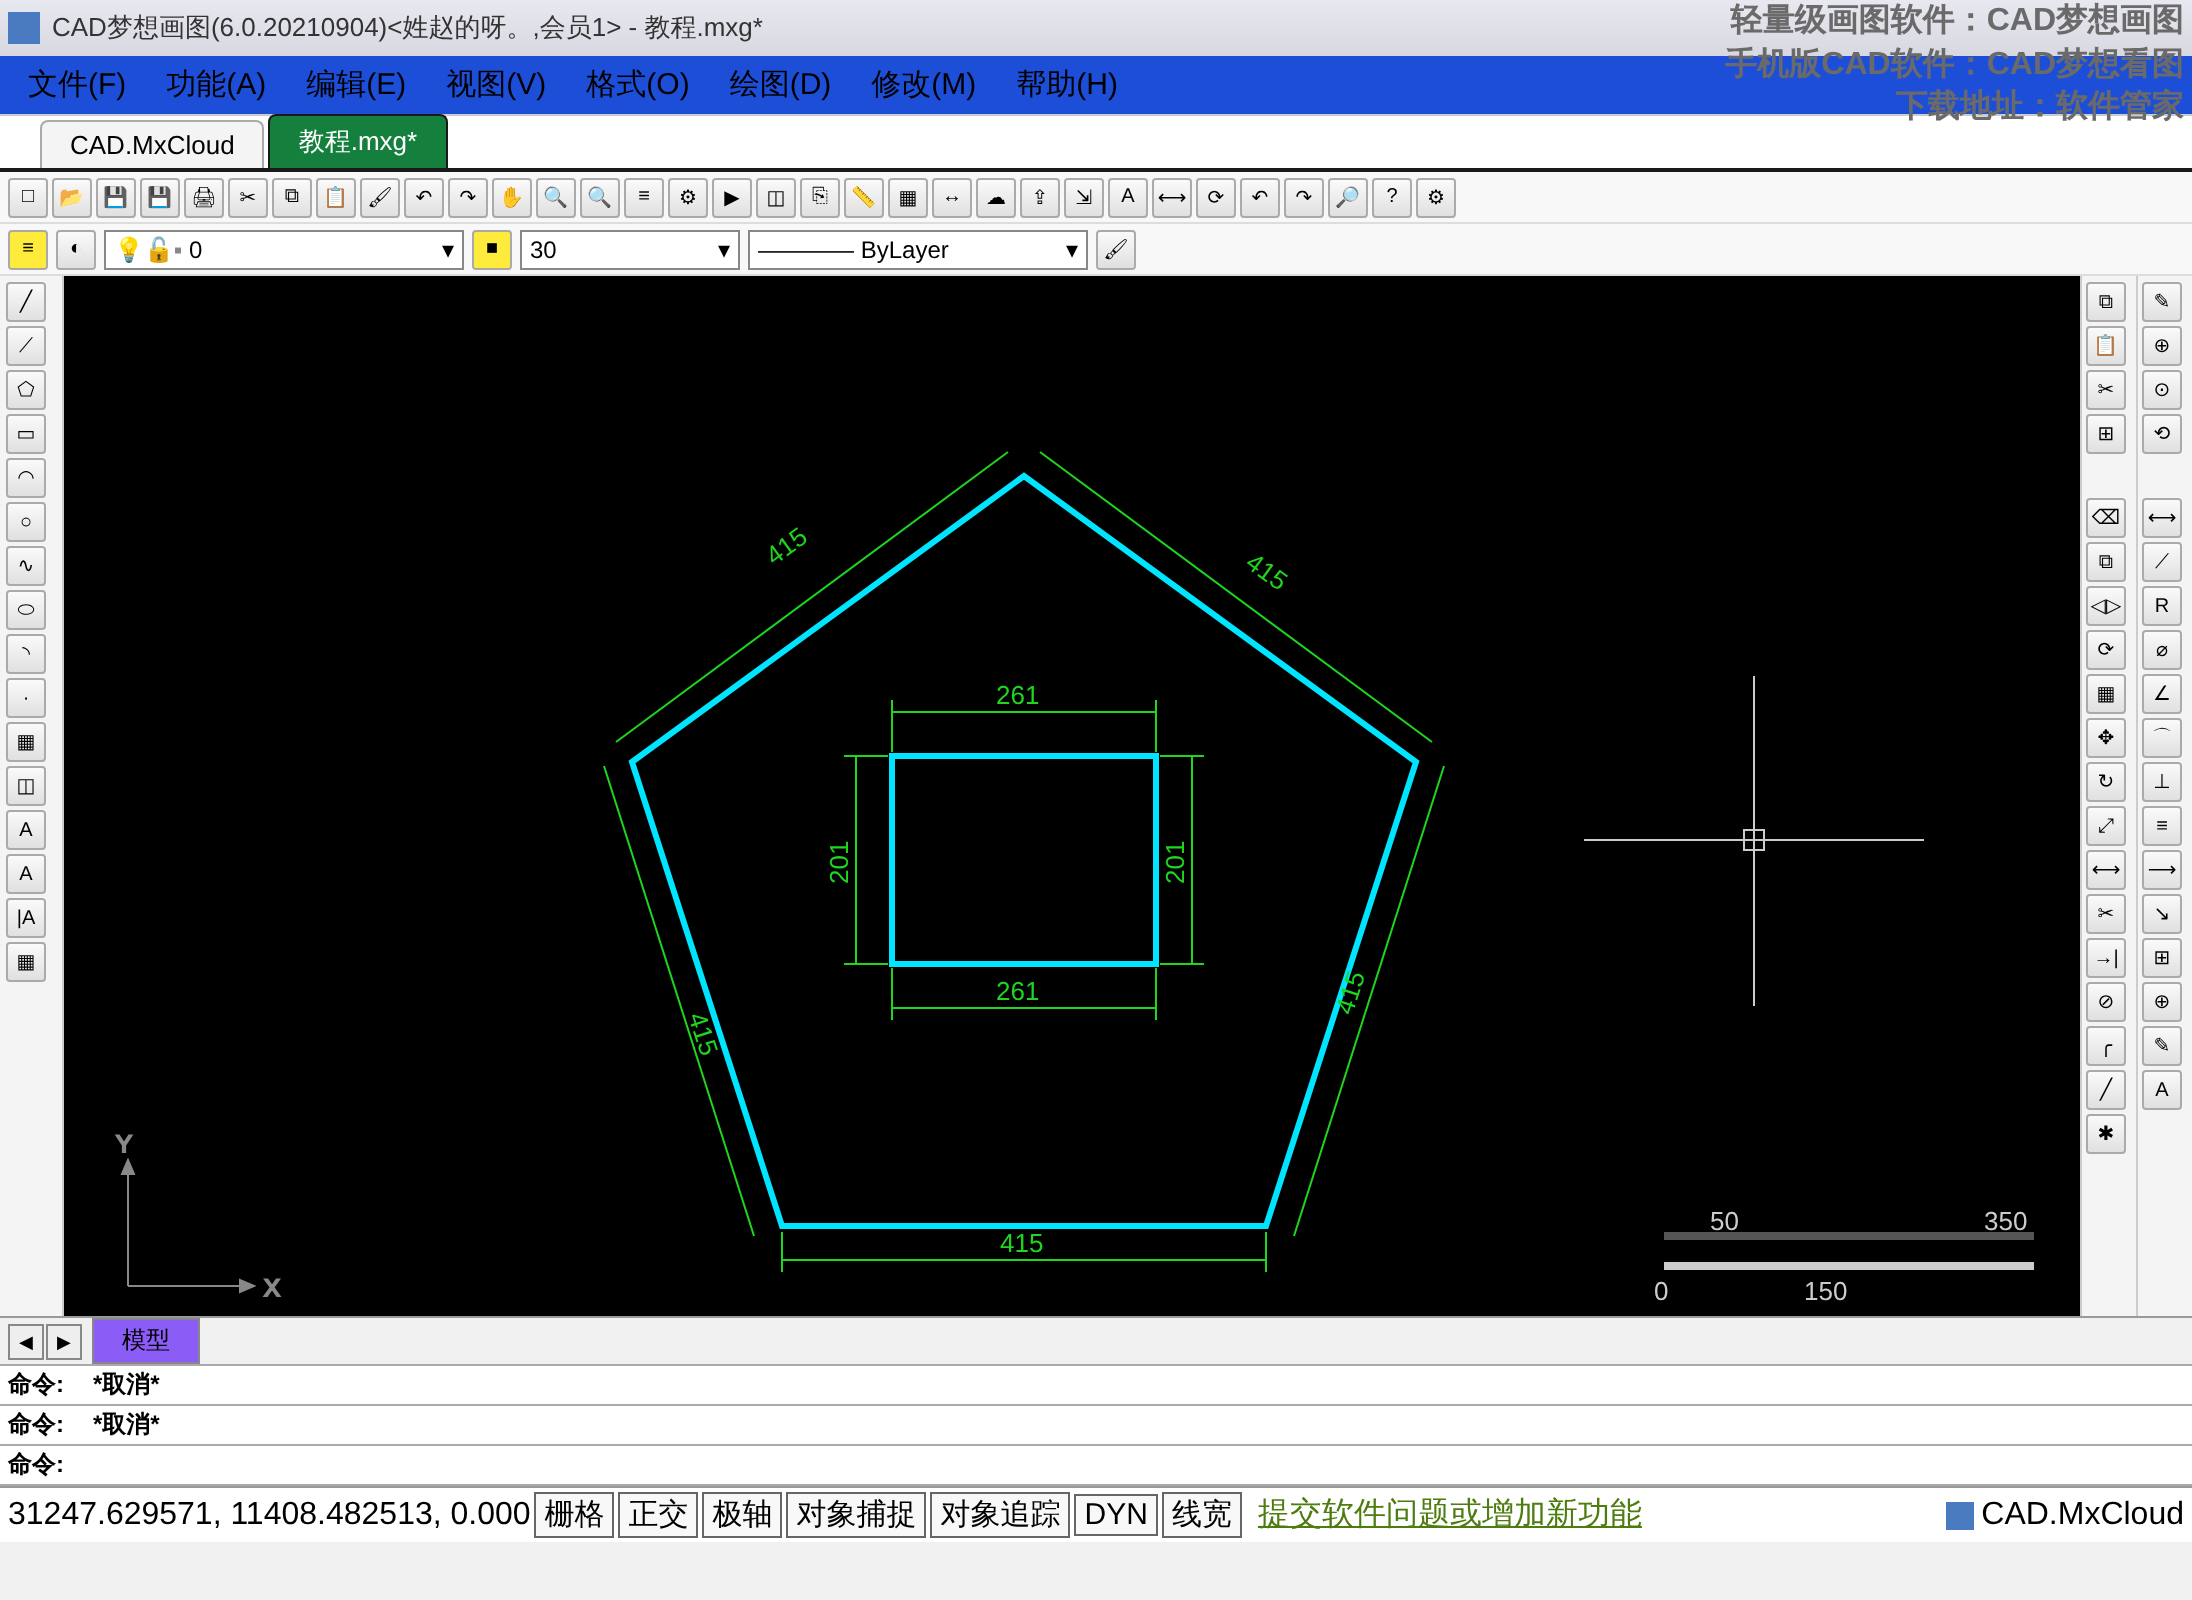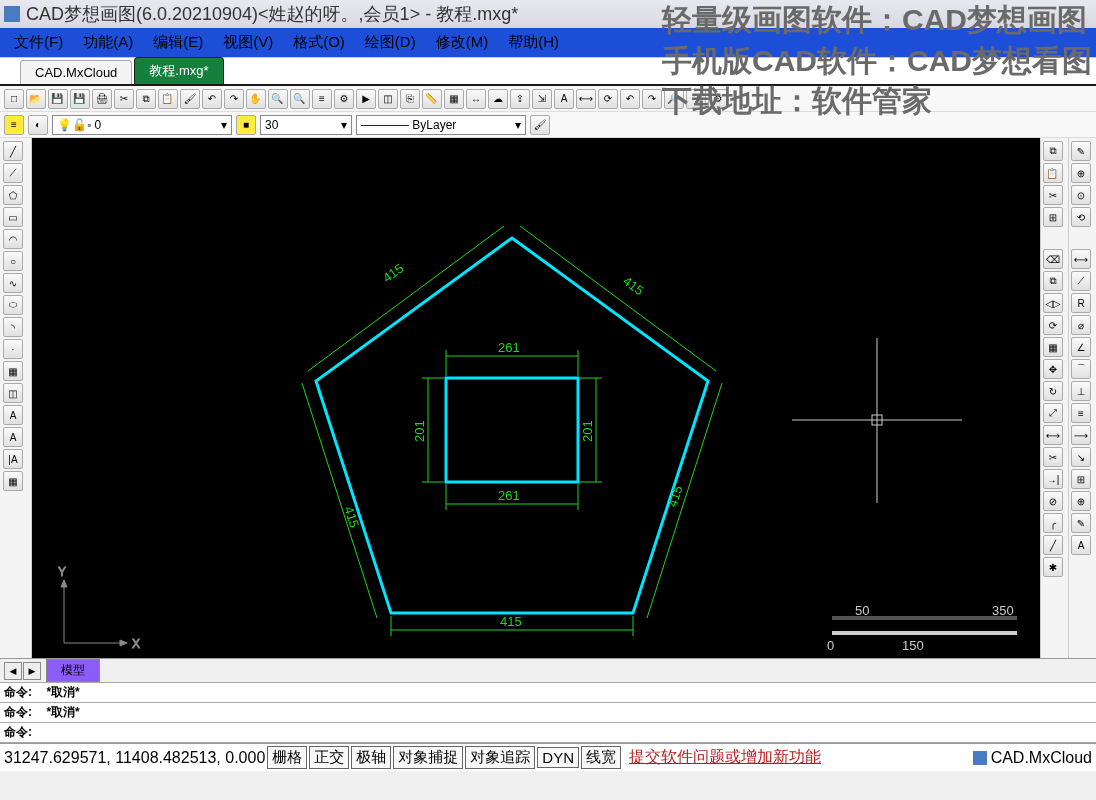--- a/index.html
+++ b/index.html
@@ -1,17 +1,17 @@
 <!DOCTYPE html>
 <html><head>
 <meta charset="utf-8">
 <style>
 * { margin: 0; padding: 0; box-sizing: border-box; font-family: "Microsoft YaHei", Arial, sans-serif; }
 body { width: 1096px; height: 800px; background: #f0f0f0; overflow: hidden; position: relative; }
-.titlebar { height: 28px; background: linear-gradient(#e8e8f0,#d8d8e0); display: flex; align-items: center; padding: 0 4px; font-size: 18px; color: #333; }
+.titlebar { height: 28px; background: linear-gradient(#e8e8f0,#d8d8e0); display: flex; align-items: center; padding: 0 4px; font-size: 13px; color: #333; }
 .titlebar .icon { width: 16px; height: 16px; background: #4a7bc0; margin-right: 6px; }
 .menubar { height: 30px; background: #1d4ed8; border-bottom: 1px solid #ccc; display: flex; align-items: center; padding: 0 4px; font-size: 15px; }
 .menubar span { padding: 4px 10px; cursor: pointer; }
 .tabbar { height: 28px; background: #fff; display: flex; align-items: flex-end; padding-left: 20px; border-bottom: 2px solid #1a1a1a; }
 .tab { padding: 4px 14px; font-size: 13px; border: 1px solid #aaa; border-bottom: none; background: #f4f4f4; margin-right: 2px; border-radius: 4px 4px 0 0; cursor: pointer; }
 .tab.active { background: #15803d; color: #fff; border-color: #1a1a1a; }
 .toolbar1 { height: 26px; background: #f8f8f8; border-bottom: 1px solid #ddd; display: flex; align-items: center; padding: 0 4px; gap: 2px; }
 .tbtn { width: 20px; height: 20px; background: linear-gradient(#fafafa,#e0e0e0); border: 1px solid #aaa; border-radius: 2px; cursor: pointer; display:flex;align-items:center;justify-content:center;font-size:10px;}
 .toolbar2 { height: 26px; background: #f8f8f8; border-bottom: 1px solid #ddd; display: flex; align-items: center; padding: 0 4px; gap: 4px; font-size: 12px; }
 .combo { height: 20px; border: 1px solid #888; background: #fff; padding: 0 4px; display: flex; align-items: center; font-size: 12px; }
@@ -19,21 +19,21 @@
 .left-tools { width: 32px; background: #f4f4f4; border-right: 1px solid #ccc; display: flex; flex-direction: column; gap: 2px; padding: 3px; }
 .canvas-wrap { flex: 1; background: #000; position: relative; }
 .right-panels { width: 56px; background: #f4f4f4; display: flex; }
 .rcol { width: 28px; border-left: 1px solid #ccc; display: flex; flex-direction: column; gap: 2px; padding: 3px 2px; }
 .sheet-tabs { height: 24px; background: #f0f0f0; border-top: 1px solid #999; display: flex; align-items: center; padding-left: 4px; font-size: 12px; }
 .nav-btn { width: 18px; height: 18px; border: 1px solid #888; background: #eee; margin-right: 1px; cursor:pointer;display:flex;align-items:center;justify-content:center;font-size:9px;}
 .sheet-tab { padding: 2px 14px; border: 1px solid #888; background: #8b5cf6; margin-left: 4px; cursor:pointer;}
 .cmdline { background: #fff; border-top: 1px solid #aaa; font-size: 12px; padding: 1px 4px; font-family: SimSun, monospace; font-weight: bold; }
 .statusbar { height: 28px; background: #fff; border-top: 1px solid #999; display: flex; align-items: center; font-size: 16px; padding: 0 4px; gap: 2px; }
 .sbtn { border: 1px solid #666; padding: 1px 4px; cursor: pointer; font-size: 15px; background: #f8f8f8; }
-.watermark { position: absolute; top: 0; right: 4px; font-size: 30px; font-weight: bold; color: #6a6a6a; line-height: 1.35; text-align: left; z-index: 50; font-family: "Microsoft YaHei"; }
+.watermark { position: absolute; top: 0; right: 4px; font-size: 16px; font-weight: bold; color: #6a6a6a; line-height: 1.35; text-align: right; z-index: 50; font-family: "Microsoft YaHei"; }
 svg { display: block; }
 .dim-text { fill: #1dd61d; font-size: 13px; font-family: Arial; }
 .dim-line { stroke: #1dd61d; stroke-width: 1; }
 .shape { stroke: #00e5ff; stroke-width: 3; fill: none; }
 .ucs { stroke: #888; stroke-width: 1; fill: none; }
 .scale-txt { fill: #ccc; font-size: 13px; }
 </style>
 </head>
 <body>
 
@@ -100,21 +100,21 @@
   <div class="tbtn">⚙</div>
 </div>
 
 <div class="toolbar2">
   <div class="tbtn" style="background:#ffeb3b">≡</div>
   <div class="tbtn">◐</div>
   <div class="combo" style="width:180px">
     <span style="color:#888">💡🔓▪</span>&nbsp;<span>0</span><span style="margin-left:auto">▾</span>
   </div>
   <div class="tbtn" style="background:#ffeb3b">■</div>
-  <div class="combo" style="width:92px">
+  <div class="combo" style="width:110px">
     <span>30</span>
       <span style="margin-left:auto">▾</span>
   </div>
   <div class="combo" style="width:170px">
     <span>————</span>&nbsp;<span>ByLayer</span><span style="margin-left:auto">▾</span>
   </div>
   <div class="tbtn">🖌</div>
 </div>
 
 <div class="workarea">
@@ -284,18 +284,18 @@
 
 <div class="statusbar">
   <span>31247.629571, 11408.482513, 0.000</span>
   <span class="sbtn">栅格</span>
   <span class="sbtn">正交</span>
   <span class="sbtn">极轴</span>
   <span class="sbtn">对象捕捉</span>
   <span class="sbtn">对象追踪</span>
   <span class="sbtn">DYN</span>
   <span class="sbtn">线宽</span>
-  <span style="margin-left:6px;color:#b91c1c;text-decoration:underline;cursor:pointer">提交软件问题或增加新功能</span>
+  <span style="margin-left:6px;color:#4d7c0f;text-decoration:underline;cursor:pointer">提交软件问题或增加新功能</span>
   <span style="margin-left:auto;display:flex;align-items:center;gap:4px">
     <span style="width:14px;height:14px;background:#4a7bc0;display:inline-block"></span>
     <span>CAD.MxCloud</span>
   </span>
 </div>
 
 </body></html>

